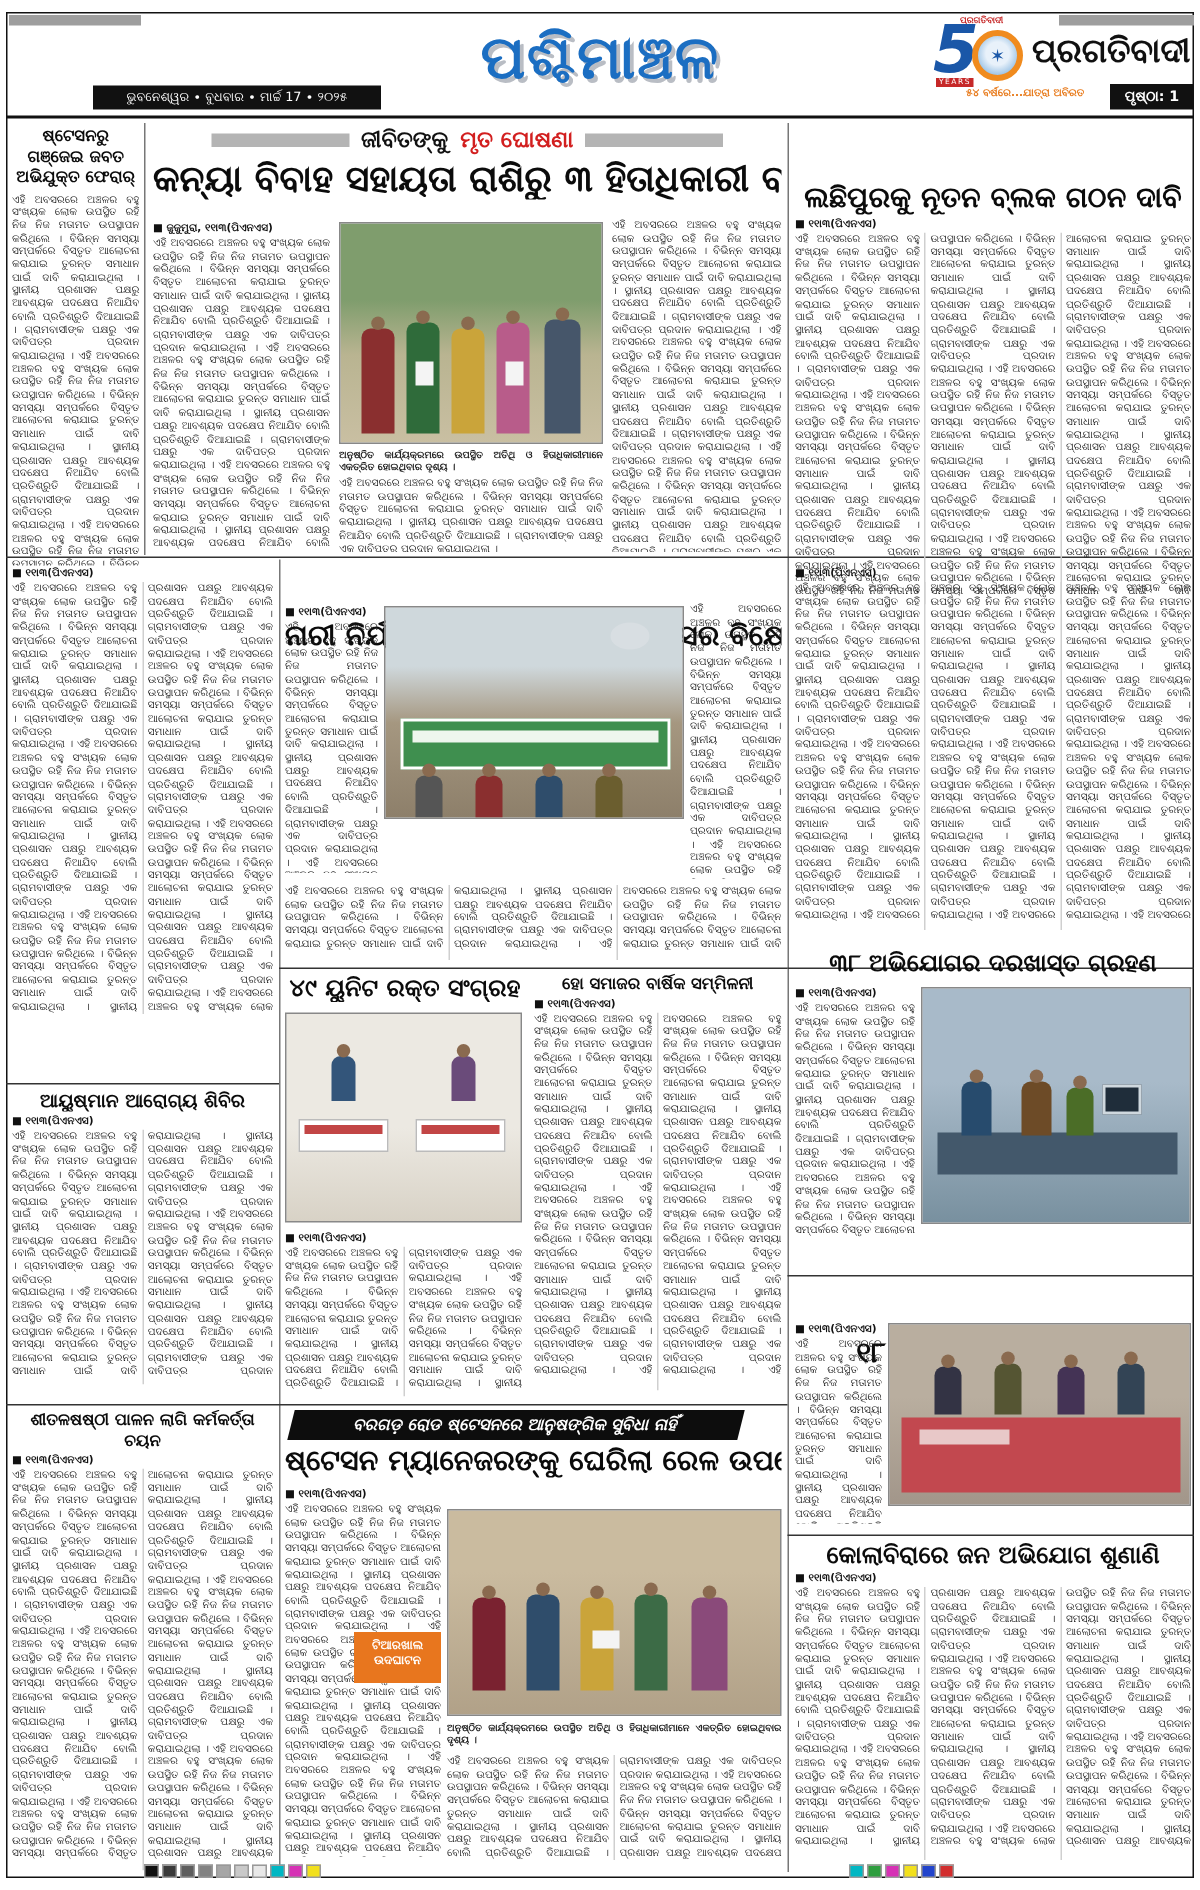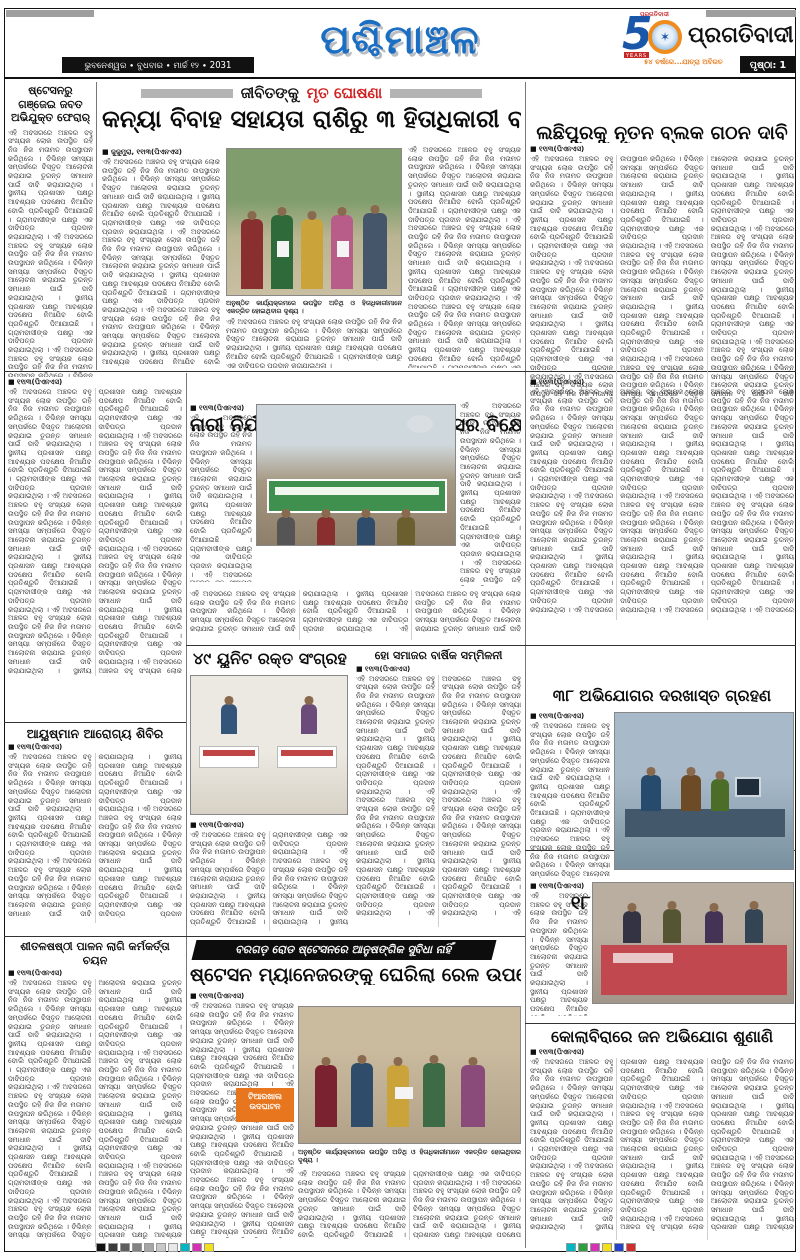--- a/index.html
+++ b/index.html
@@ -64,21 +64,21 @@
 </style>
 </head>
 <body>
 
 <div id="page">
   <div class="frame"></div>
 
   <div class="graybar" style="left:6px; top:10px; width:88px;"></div>
   <div class="graybar" style="left:706px; top:10px; width:90px;"></div>
   <div class="mast-title">ପଶ୍ଚିମାଞ୍ଚଳ</div>
-  <div class="dateline">ଭୁବନେଶ୍ୱର ∙ ବୁଧବାର ∙ ମାର୍ଚ୍ଚ ୧୨ ∙ 2031</div>
+  <div class="dateline">ଭୁବନେଶ୍ୱର ∙ ବୁଧବାର ∙ ମାର୍ଚ୍ଚ 17 ∙ ୨୦୨୫</div>
 
   <div class="logo">
     <span class="logo-mini">ପ୍ରଗତିବାଦୀ</span>
     <span class="logo-5">5</span>
     <span class="logo-circle">✶</span>
     <span class="logo-years">YEARS</span>
     <span class="logo-name">ପ୍ରଗତିବାଦୀ</span>
     <span class="logo-tag">୫୪ ବର୍ଷରେ...ଯାତ୍ରା ଅବିରତ</span>
   </div>
   <div class="pagebox">ପୃଷ୍ଠା: 1</div>
@@ -187,21 +187,21 @@
     <div class="byline" style="position:absolute; left:0; top:170px;">■ ୧୧ା୩(ପିଏନଏସ)</div>
     <div class="body-txt cols-2" style="position:absolute; left:0; top:182px; width:158px; height:100px;">ଏହି ଅବସରରେ ଅଞ୍ଚଳର ବହୁ ସଂଖ୍ୟକ ଲୋକ ଉପସ୍ଥିତ ରହି ନିଜ ନିଜ ମତାମତ ଉପସ୍ଥାପନ କରିଥିଲେ । ବିଭିନ୍ନ ସମସ୍ୟା ସମ୍ପର୍କରେ ବିସ୍ତୃତ ଆଲୋଚନା କରାଯାଇ ତୁରନ୍ତ ସମାଧାନ ପାଇଁ ଦାବି କରାଯାଇଥିଲା । ସ୍ଥାନୀୟ ପ୍ରଶାସନ ପକ୍ଷରୁ ଆବଶ୍ୟକ ପଦକ୍ଷେପ ନିଆଯିବ ବୋଲି ପ୍ରତିଶ୍ରୁତି ଦିଆଯାଇଛି । ଗ୍ରାମବାସୀଙ୍କ ପକ୍ଷରୁ ଏକ ଦାବିପତ୍ର ପ୍ରଦାନ କରାଯାଇଥିଲା । ଏହି ଅବସରରେ ଅଞ୍ଚଳର ବହୁ ସଂଖ୍ୟକ ଲୋକ ଉପସ୍ଥିତ ରହି ନିଜ ନିଜ ମତାମତ ଉପସ୍ଥାପନ କରିଥିଲେ । ବିଭିନ୍ନ ସମସ୍ୟା ସମ୍ପର୍କରେ ବିସ୍ତୃତ ଆଲୋଚନା କରାଯାଇ ତୁରନ୍ତ ସମାଧାନ ପାଇଁ ଦାବି କରାଯାଇଥିଲା । ସ୍ଥାନୀୟ ପ୍ରଶାସନ ପକ୍ଷରୁ ଆବଶ୍ୟକ ପଦକ୍ଷେପ ନିଆଯିବ ବୋଲି ପ୍ରତିଶ୍ରୁତି ଦିଆଯାଇଛି । ଗ୍ରାମବାସୀଙ୍କ ପକ୍ଷରୁ ଏକ ଦାବିପତ୍ର ପ୍ରଦାନ କରାଯାଇଥିଲା । ଏହି ଅବସରରେ ଅଞ୍ଚଳର ବହୁ ସଂଖ୍ୟକ ଲୋକ ଉପସ୍ଥିତ ରହି ନିଜ ନିଜ ମତାମତ ଉପସ୍ଥାପନ କରିଥିଲେ । ବିଭିନ୍ନ ସମସ୍ୟା ସମ୍ପର୍କରେ ବିସ୍ତୃତ ଆଲୋଚନା କରାଯାଇ ତୁରନ୍ତ ସମାଧାନ ପାଇଁ ଦାବି କରାଯାଇଥିଲା । ସ୍ଥାନୀୟ ପ୍ରଶାସନ ପକ୍ଷରୁ ଆବଶ୍ୟକ ପଦକ୍ଷେପ ନିଆଯିବ ବୋଲି ପ୍ରତିଶ୍ରୁତି ଦିଆଯାଇଛି । ଗ୍ରାମବାସୀଙ୍କ ପକ୍ଷରୁ ଏକ ଦାବିପତ୍ର ପ୍ରଦାନ କରାଯାଇଥିଲା । </div>
   </div>
 
   <div class="abs" style="left:356px; top:649px; width:165px; height:284px;">
     <div class="hl hl-xs">ହୋ ସମାଜର ବାର୍ଷିକ ସମ୍ମିଳନୀ</div>
     <div class="byline">■ ୧୧ା୩(ପିଏନଏସ)</div>
     <div class="body-txt cols-2" style="height:252px;">ଏହି ଅବସରରେ ଅଞ୍ଚଳର ବହୁ ସଂଖ୍ୟକ ଲୋକ ଉପସ୍ଥିତ ରହି ନିଜ ନିଜ ମତାମତ ଉପସ୍ଥାପନ କରିଥିଲେ । ବିଭିନ୍ନ ସମସ୍ୟା ସମ୍ପର୍କରେ ବିସ୍ତୃତ ଆଲୋଚନା କରାଯାଇ ତୁରନ୍ତ ସମାଧାନ ପାଇଁ ଦାବି କରାଯାଇଥିଲା । ସ୍ଥାନୀୟ ପ୍ରଶାସନ ପକ୍ଷରୁ ଆବଶ୍ୟକ ପଦକ୍ଷେପ ନିଆଯିବ ବୋଲି ପ୍ରତିଶ୍ରୁତି ଦିଆଯାଇଛି । ଗ୍ରାମବାସୀଙ୍କ ପକ୍ଷରୁ ଏକ ଦାବିପତ୍ର ପ୍ରଦାନ କରାଯାଇଥିଲା । ଏହି ଅବସରରେ ଅଞ୍ଚଳର ବହୁ ସଂଖ୍ୟକ ଲୋକ ଉପସ୍ଥିତ ରହି ନିଜ ନିଜ ମତାମତ ଉପସ୍ଥାପନ କରିଥିଲେ । ବିଭିନ୍ନ ସମସ୍ୟା ସମ୍ପର୍କରେ ବିସ୍ତୃତ ଆଲୋଚନା କରାଯାଇ ତୁରନ୍ତ ସମାଧାନ ପାଇଁ ଦାବି କରାଯାଇଥିଲା । ସ୍ଥାନୀୟ ପ୍ରଶାସନ ପକ୍ଷରୁ ଆବଶ୍ୟକ ପଦକ୍ଷେପ ନିଆଯିବ ବୋଲି ପ୍ରତିଶ୍ରୁତି ଦିଆଯାଇଛି । ଗ୍ରାମବାସୀଙ୍କ ପକ୍ଷରୁ ଏକ ଦାବିପତ୍ର ପ୍ରଦାନ କରାଯାଇଥିଲା । ଏହି ଅବସରରେ ଅଞ୍ଚଳର ବହୁ ସଂଖ୍ୟକ ଲୋକ ଉପସ୍ଥିତ ରହି ନିଜ ନିଜ ମତାମତ ଉପସ୍ଥାପନ କରିଥିଲେ । ବିଭିନ୍ନ ସମସ୍ୟା ସମ୍ପର୍କରେ ବିସ୍ତୃତ ଆଲୋଚନା କରାଯାଇ ତୁରନ୍ତ ସମାଧାନ ପାଇଁ ଦାବି କରାଯାଇଥିଲା । ସ୍ଥାନୀୟ ପ୍ରଶାସନ ପକ୍ଷରୁ ଆବଶ୍ୟକ ପଦକ୍ଷେପ ନିଆଯିବ ବୋଲି ପ୍ରତିଶ୍ରୁତି ଦିଆଯାଇଛି । ଗ୍ରାମବାସୀଙ୍କ ପକ୍ଷରୁ ଏକ ଦାବିପତ୍ର ପ୍ରଦାନ କରାଯାଇଥିଲା । ଏହି ଅବସରରେ ଅଞ୍ଚଳର ବହୁ ସଂଖ୍ୟକ ଲୋକ ଉପସ୍ଥିତ ରହି ନିଜ ନିଜ ମତାମତ ଉପସ୍ଥାପନ କରିଥିଲେ । ବିଭିନ୍ନ ସମସ୍ୟା ସମ୍ପର୍କରେ ବିସ୍ତୃତ ଆଲୋଚନା କରାଯାଇ ତୁରନ୍ତ ସମାଧାନ ପାଇଁ ଦାବି କରାଯାଇଥିଲା । ସ୍ଥାନୀୟ ପ୍ରଶାସନ ପକ୍ଷରୁ ଆବଶ୍ୟକ ପଦକ୍ଷେପ ନିଆଯିବ ବୋଲି ପ୍ରତିଶ୍ରୁତି ଦିଆଯାଇଛି । ଗ୍ରାମବାସୀଙ୍କ ପକ୍ଷରୁ ଏକ ଦାବିପତ୍ର ପ୍ରଦାନ କରାଯାଇଥିଲା । ଏହି ଅବସରରେ ଅଞ୍ଚଳର ବହୁ ସଂଖ୍ୟକ ଲୋକ ଉପସ୍ଥିତ ରହି ନିଜ ନିଜ ମତାମତ ଉପସ୍ଥାପନ କରିଥିଲେ । ବିଭିନ୍ନ ସମସ୍ୟା ସମ୍ପର୍କରେ ବିସ୍ତୃତ ଆଲୋଚନା କରାଯାଇ ତୁରନ୍ତ ସମାଧାନ ପାଇଁ ଦାବି କରାଯାଇଥିଲା । ସ୍ଥାନୀୟ ପ୍ରଶାସନ ପକ୍ଷରୁ ଆବଶ୍ୟକ ପଦକ୍ଷେପ ନିଆଯିବ ବୋଲି ପ୍ରତିଶ୍ରୁତି ଦିଆଯାଇଛି । ଗ୍ରାମବାସୀଙ୍କ ପକ୍ଷରୁ ଏକ ଦାବିପତ୍ର ପ୍ରଦାନ କରାଯାଇଥିଲା । ଏହି ଅବସରରେ ଅଞ୍ଚଳର ବହୁ ସଂଖ୍ୟକ ଲୋକ ଉପସ୍ଥିତ ରହି ନିଜ ନିଜ ମତାମତ ଉପସ୍ଥାପନ କରିଥିଲେ । ବିଭିନ୍ନ ସମସ୍ୟା ସମ୍ପର୍କରେ ବିସ୍ତୃତ ଆଲୋଚନା କରାଯାଇ ତୁରନ୍ତ ସମାଧାନ ପାଇଁ ଦାବି କରାଯାଇଥିଲା । ସ୍ଥାନୀୟ ପ୍ରଶାସନ ପକ୍ଷରୁ ଆବଶ୍ୟକ ପଦକ୍ଷେପ ନିଆଯିବ ବୋଲି ପ୍ରତିଶ୍ରୁତି ଦିଆଯାଇଛି । ଗ୍ରାମବାସୀଙ୍କ ପକ୍ଷରୁ ଏକ ଦାବିପତ୍ର ପ୍ରଦାନ କରାଯାଇଥିଲା । </div>
   </div>
 
-  <div class="abs" style="left:530px; top:686px; width:264px; height:197px;">
+  <div class="abs" style="left:530px; top:632px; width:264px; height:197px;">
     <div class="hl hl-md">୩୮ ଅଭିଯୋଗର ଦରଖାସ୍ତ ଗ୍ରହଣ</div>
     <div style="position:absolute; left:0; top:24px; width:80px; height:170px;">
       <div class="byline">■ ୧୧ା୩(ପିଏନଏସ)</div>
       <div class="body-txt" style="height:158px;">ଏହି ଅବସରରେ ଅଞ୍ଚଳର ବହୁ ସଂଖ୍ୟକ ଲୋକ ଉପସ୍ଥିତ ରହି ନିଜ ନିଜ ମତାମତ ଉପସ୍ଥାପନ କରିଥିଲେ । ବିଭିନ୍ନ ସମସ୍ୟା ସମ୍ପର୍କରେ ବିସ୍ତୃତ ଆଲୋଚନା କରାଯାଇ ତୁରନ୍ତ ସମାଧାନ ପାଇଁ ଦାବି କରାଯାଇଥିଲା । ସ୍ଥାନୀୟ ପ୍ରଶାସନ ପକ୍ଷରୁ ଆବଶ୍ୟକ ପଦକ୍ଷେପ ନିଆଯିବ ବୋଲି ପ୍ରତିଶ୍ରୁତି ଦିଆଯାଇଛି । ଗ୍ରାମବାସୀଙ୍କ ପକ୍ଷରୁ ଏକ ଦାବିପତ୍ର ପ୍ରଦାନ କରାଯାଇଥିଲା । ଏହି ଅବସରରେ ଅଞ୍ଚଳର ବହୁ ସଂଖ୍ୟକ ଲୋକ ଉପସ୍ଥିତ ରହି ନିଜ ନିଜ ମତାମତ ଉପସ୍ଥାପନ କରିଥିଲେ । ବିଭିନ୍ନ ସମସ୍ୟା ସମ୍ପର୍କରେ ବିସ୍ତୃତ ଆଲୋଚନା କରାଯାଇ ତୁରନ୍ତ ସମାଧାନ ପାଇଁ ଦାବି କରାଯାଇଥିଲା । ସ୍ଥାନୀୟ ପ୍ରଶାସନ ପକ୍ଷରୁ ଆବଶ୍ୟକ ପଦକ୍ଷେପ ନିଆଯିବ ବୋଲି ପ୍ରତିଶ୍ରୁତି ଦିଆଯାଇଛି । ଗ୍ରାମବାସୀଙ୍କ ପକ୍ଷରୁ ଏକ ଦାବିପତ୍ର ପ୍ରଦାନ କରାଯାଇଥିଲା । </div>
     </div>
     <div class="photo" style="left:84px; top:26px; width:180px; height:158px; background:linear-gradient(#a8bac9 0 40%, #78909f);">
       <div style="position:absolute; left:10px; top:96px; width:160px; height:28px; background:#43586b;"></div>
       <div style="position:absolute; left:120px; top:64px; width:26px; height:20px; background:#1f2d3a; border:2px solid #cfd8de;"></div>
       <div class="person" style="left:26px; top:62px; width:20px; height:36px; background:#274b6d;"></div>
       <div class="person" style="left:66px; top:62px; width:20px; height:36px; background:#6d4b27;"></div>

